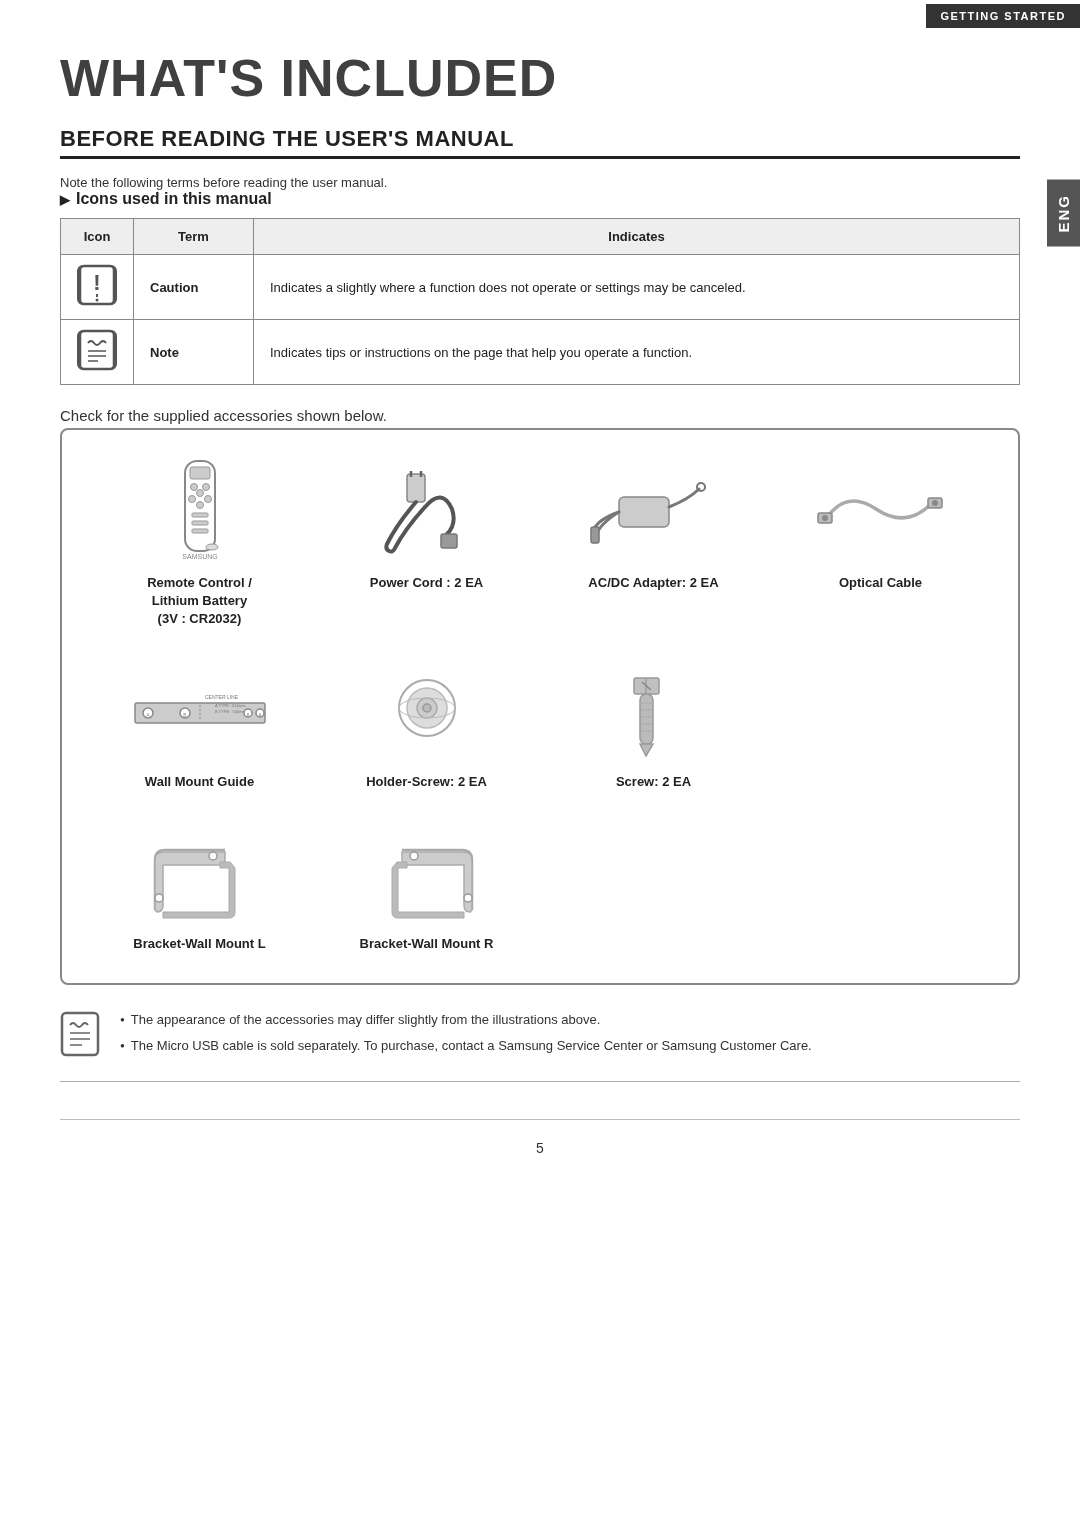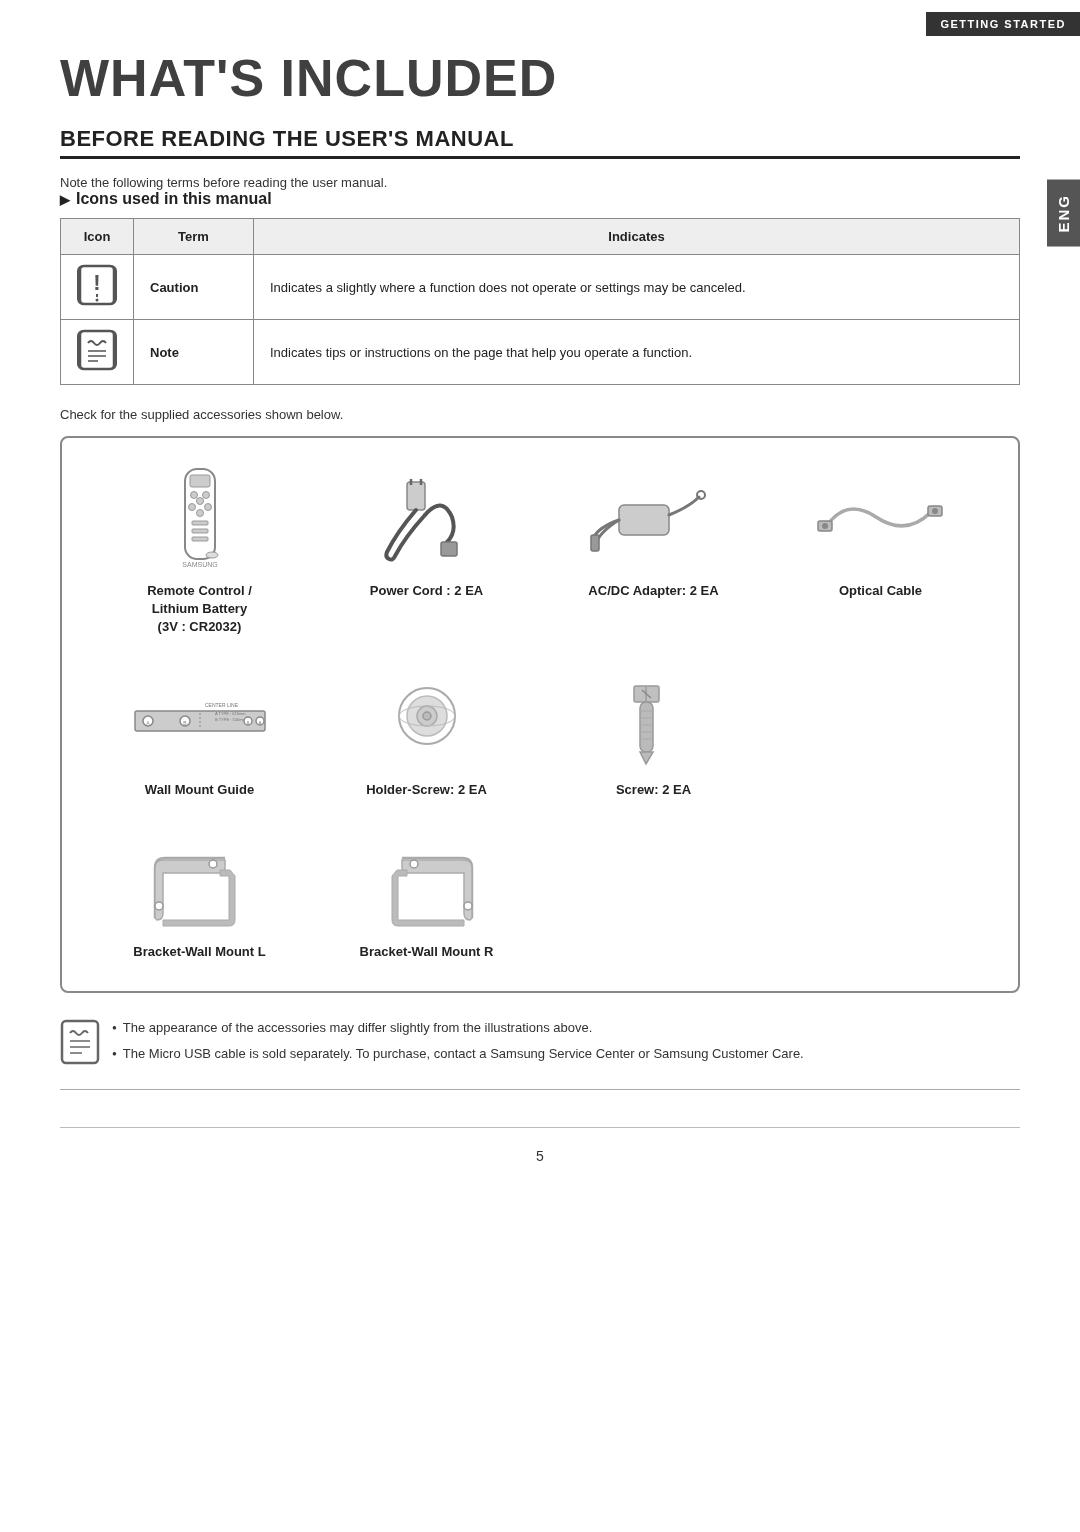--- a/index.html
+++ b/index.html
@@ -9,21 +9,21 @@
       background: #fff;
       font-family: 'Arial', sans-serif;
       color: #222;
       position: relative;
       padding: 0 60px 60px 60px;
     }
 
     
     .top-label {
       position: absolute;
-      top: 12px;
+      top: 4px;
       right: 0;
       background: #333;
       color: #fff;
       font-size: 11px;
       font-weight: bold;
       letter-spacing: 1.5px;
       padding: 6px 14px;
       text-transform: uppercase;
     }
 
@@ -131,23 +131,23 @@
       width: 40px;
       height: 40px;
       border: 2.5px solid #555;
       border-radius: 6px;
       font-size: 18px;
       color: #555;
     }
 
     
     .check-text {
-      font-size: 13px;
+      font-size: 15px;
       color: #333;
-      margin-bottom: 14px;
+      margin-bottom: 4px;
     }
 
     
     .accessories-box {
       border: 2px solid #888;
       border-radius: 8px;
       padding: 20px 24px 20px 24px;
       margin-bottom: 24px;
     }
 
@@ -186,21 +186,21 @@
       display: grid;
       grid-template-columns: repeat(4, 1fr);
       gap: 0;
       margin-top: 10px;
     }
 
     
     .note-box {
       display: flex;
       align-items: flex-start;
-      gap: 12px;
+      gap: 20px;
       border-bottom: 1.5px solid #aaa;
       padding-bottom: 20px;
       margin-bottom: 37px;
     }
     .note-icon-wrap {
       flex-shrink: 0;
       margin-top: 2px;
     }
     .note-text-wrap {
       font-size: 13px;

